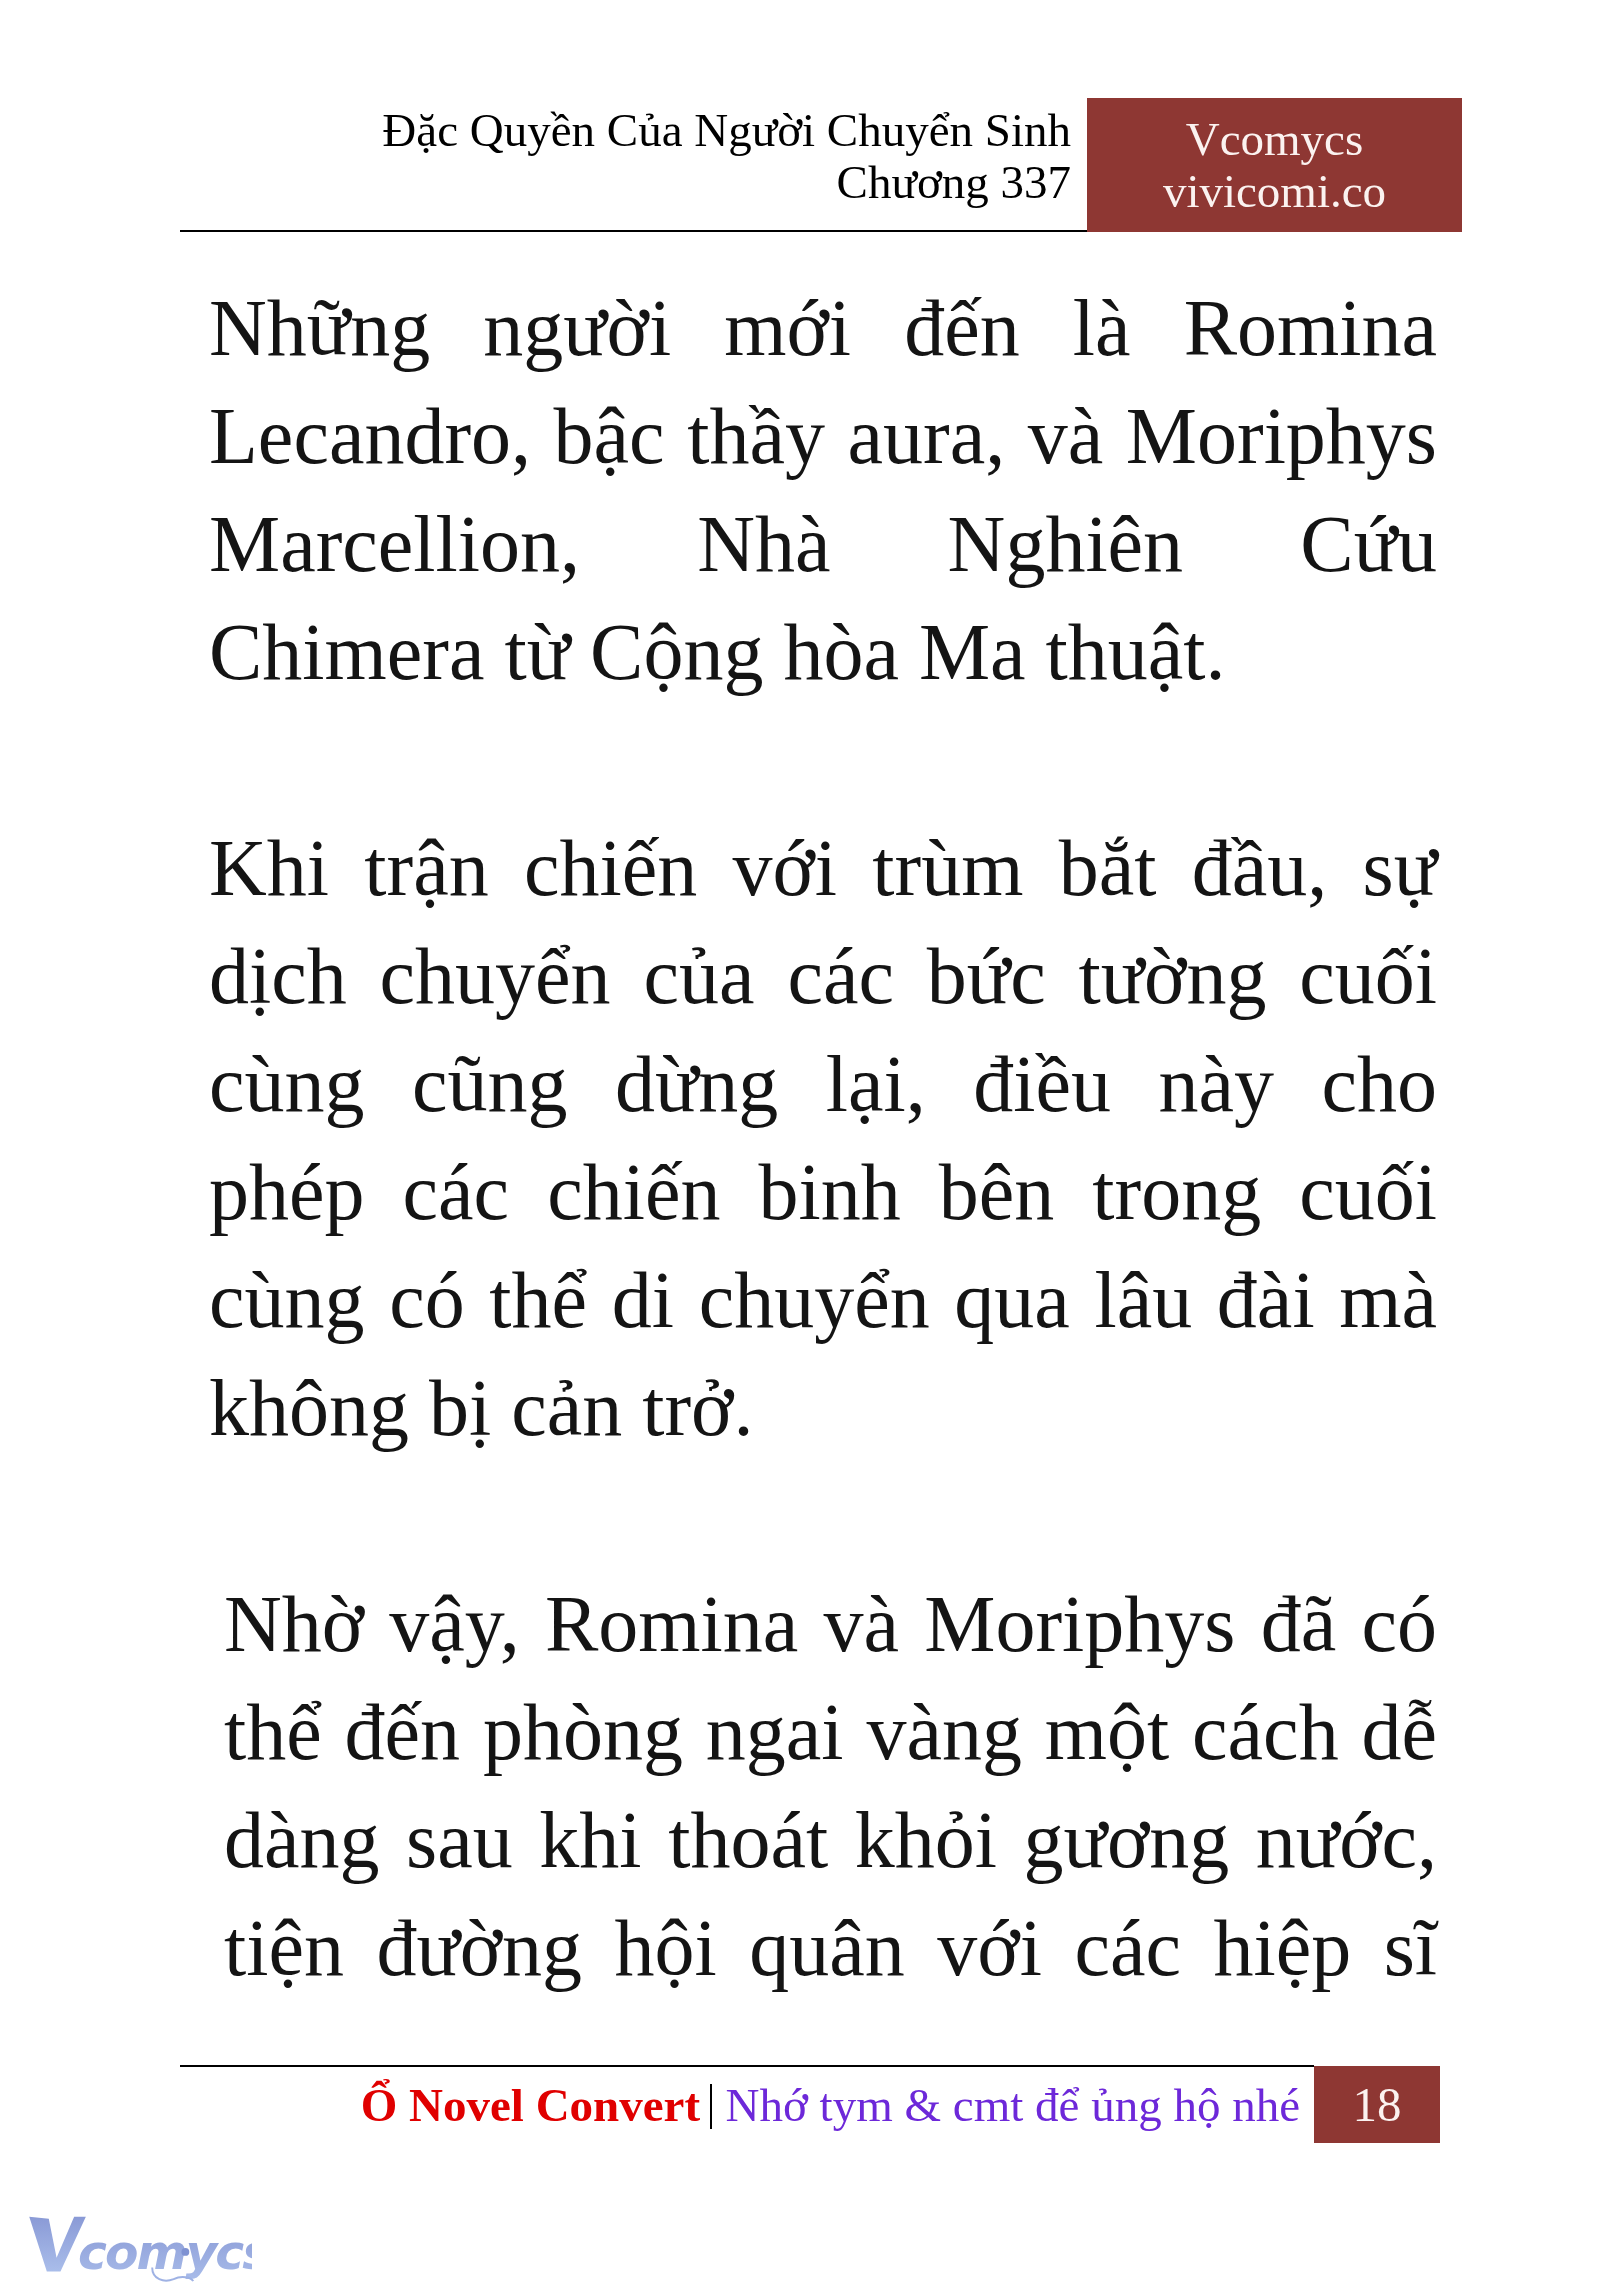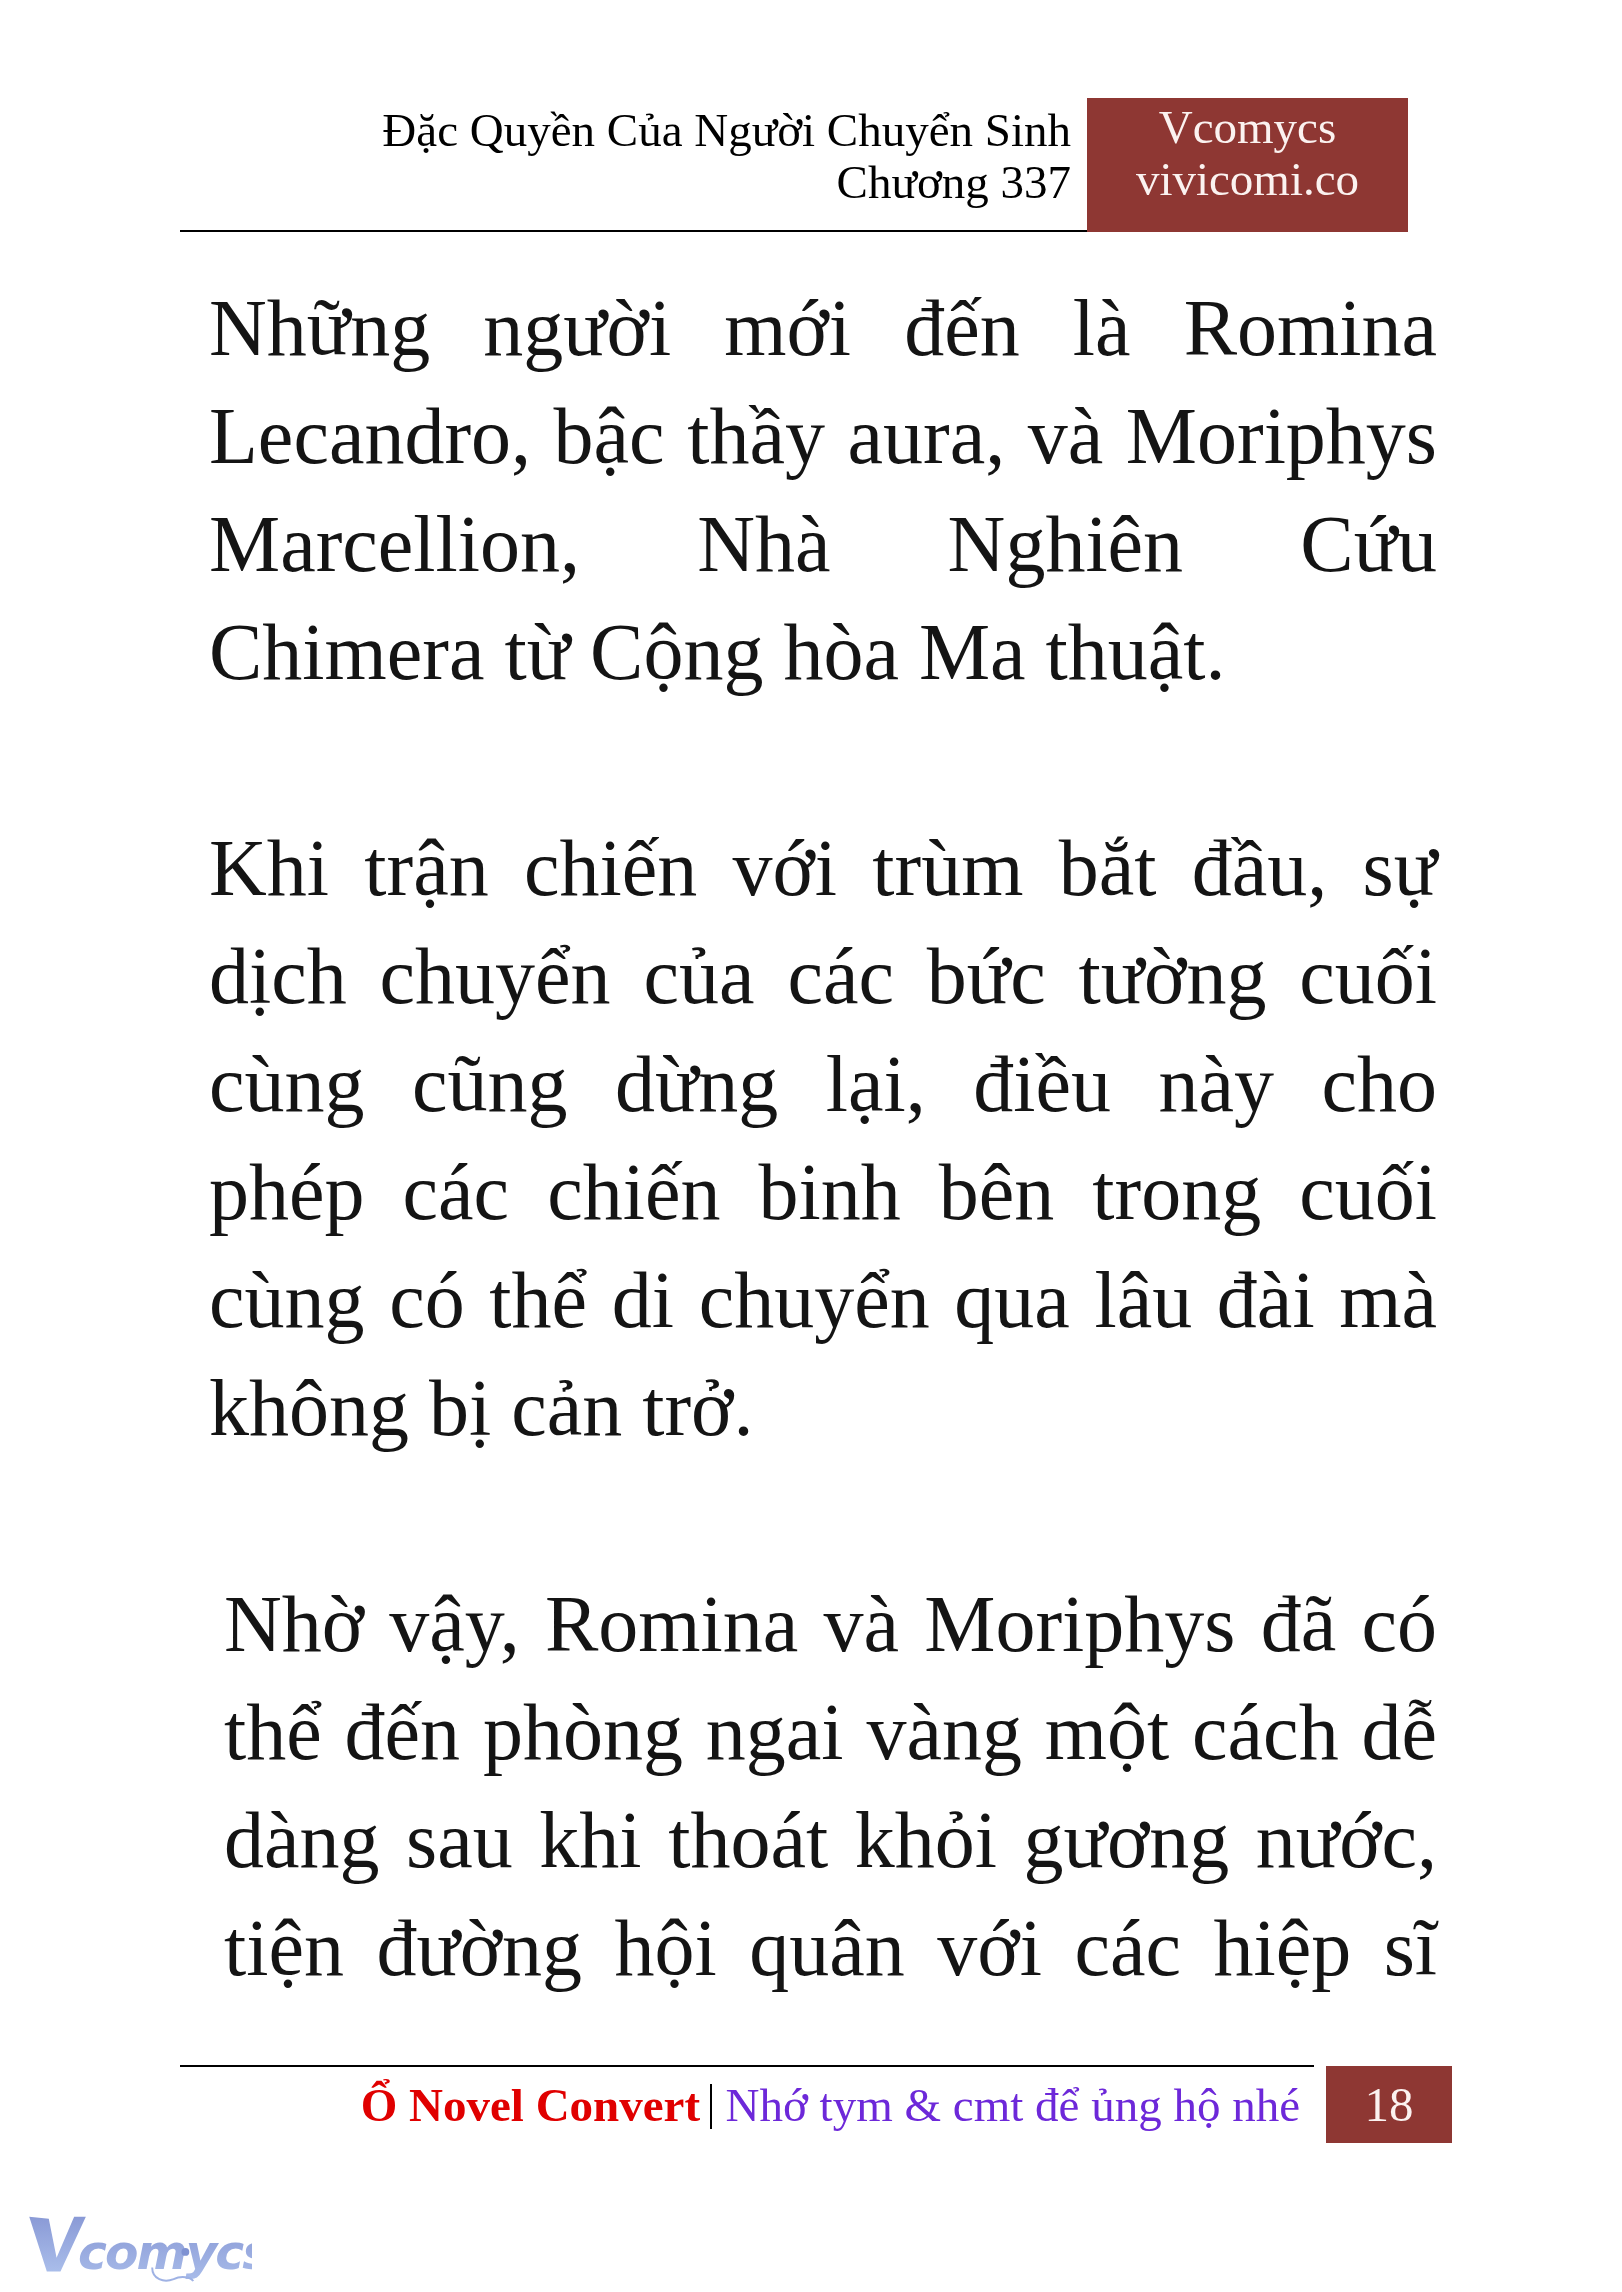--- a/index.html
+++ b/index.html
@@ -31,29 +31,29 @@
       left: 180px;
       top: 230px;
       width: 907px;
       height: 2px;
       background: #000000;
     }
     .brand-box {
       position: absolute;
       left: 1087px;
       top: 98px;
-      width: 321px;
+      width: 375px;
       height: 134px;
       background: #8e3733;
       color: #fbf2f0;
       text-align: center;
       font-size: 47px;
       line-height: 52px;
       box-sizing: border-box;
-      padding-top: 3px;
+      padding-top: 15px;
     }
     .body-text {
       position: absolute;
       left: 209px;
       top: 274px;
       width: 1228px;
       font-size: 80px;
       line-height: 108px;
       color: #141414;
     }
@@ -101,21 +101,20 @@
       position: absolute;
       left: 1314px;
       top: 2066px;
       width: 126px;
       height: 77px;
       background: #8e3733;
       color: #fbf2f0;
       text-align: center;
       font-size: 49px;
       line-height: 77px;
-      margin-left: 12px;
     }
     .watermark {
       position: absolute;
       left: 27.4px;
       top: 2207px;
       width: 225px;
       height: 80px;
     }
   </style>
 </head>

